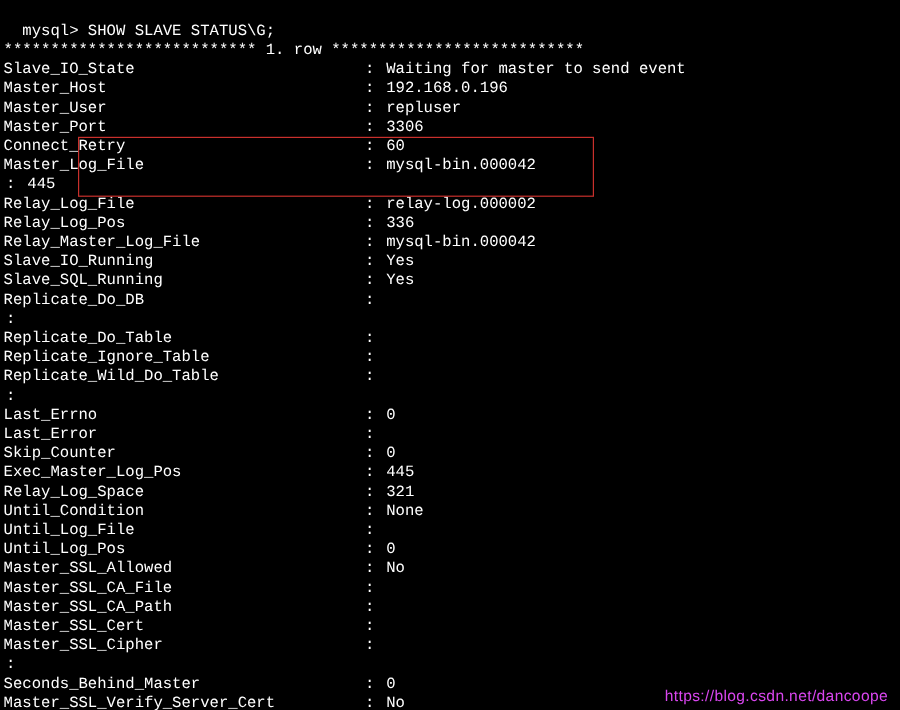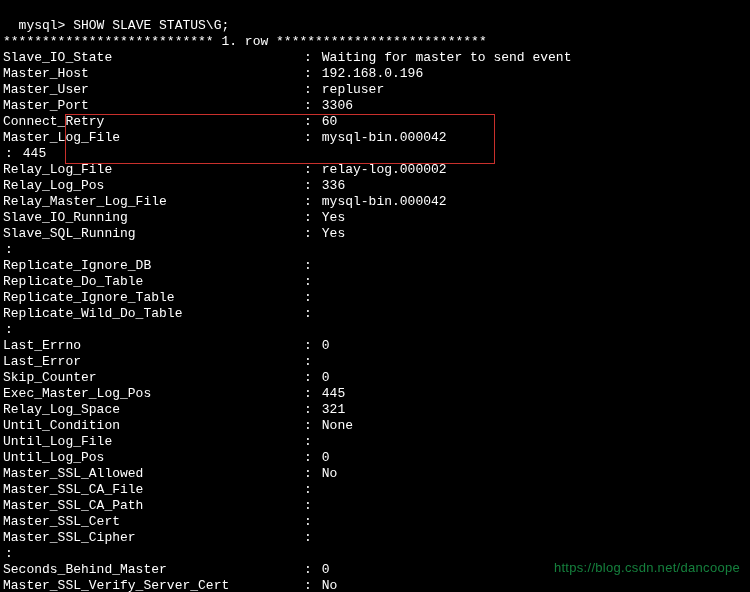--- a/index.html
+++ b/index.html
@@ -46,22 +46,22 @@
       border: 1px solid #c9302c;
       left: 65px;
       top: 114px;
       width: 430px;
       height: 50px;
       pointer-events: none;
     }
     .watermark {
       position: absolute;
       right: 10px;
-      bottom: 16px;
-      color: #15803d;
+      bottom: 4px;
+      color: #d946ef;
       font-family: Arial, sans-serif;
       font-size: 13px;
       letter-spacing: 0.3px;
     }
   </style>
 </head>
 <body>
 
 <div class="command-line">
   <span>mysql&gt; </span><span>SHOW SLAVE STATUS\G;</span>
@@ -74,22 +74,22 @@
     <div class="field-row"><span class="field-label">Master_User</span><span class="field-sep">:</span><span class="field-value"> repluser</span></div>
     <div class="field-row"><span class="field-label">Master_Port</span><span class="field-sep">:</span><span class="field-value"> 3306</span></div>
     <div class="field-row"><span class="field-label">Connect_Retry</span><span class="field-sep">:</span><span class="field-value"> 60</span></div>
     <div class="field-row"><span class="field-label">Master_Log_File</span><span class="field-sep">:</span><span class="field-value"> mysql-bin.000042</span></div>
     <div class="field-row"><span class="field-sep">:</span><span class="field-value"> 445</span></div>
     <div class="field-row"><span class="field-label">Relay_Log_File</span><span class="field-sep">:</span><span class="field-value"> relay-log.000002</span></div>
     <div class="field-row"><span class="field-label">Relay_Log_Pos</span><span class="field-sep">:</span><span class="field-value"> 336</span></div>
     <div class="field-row"><span class="field-label">Relay_Master_Log_File</span><span class="field-sep">:</span><span class="field-value"> mysql-bin.000042</span></div>
     <div class="field-row"><span class="field-label">Slave_IO_Running</span><span class="field-sep">:</span><span class="field-value"> Yes</span></div>
     <div class="field-row"><span class="field-label">Slave_SQL_Running</span><span class="field-sep">:</span><span class="field-value"> Yes</span></div>
+    <div class="field-row"><span class="field-label">Replicate_Do_DB</span><span class="field-sep">:</span><span class="field-value"> </span></div>
     <div class="field-row"><span class="field-sep">:</span><span class="field-value"> </span></div>
-    <div class="field-row"><span class="field-label">Replicate_Ignore_DB</span><span class="field-sep">:</span><span class="field-value"> </span></div>
     <div class="field-row"><span class="field-label">Replicate_Do_Table</span><span class="field-sep">:</span><span class="field-value"> </span></div>
     <div class="field-row"><span class="field-label">Replicate_Ignore_Table</span><span class="field-sep">:</span><span class="field-value"> </span></div>
     <div class="field-row"><span class="field-label">Replicate_Wild_Do_Table</span><span class="field-sep">:</span><span class="field-value"> </span></div>
     <div class="field-row"><span class="field-sep">:</span><span class="field-value"> </span></div>
     <div class="field-row"><span class="field-label">Last_Errno</span><span class="field-sep">:</span><span class="field-value"> 0</span></div>
     <div class="field-row"><span class="field-label">Last_Error</span><span class="field-sep">:</span><span class="field-value"> </span></div>
     <div class="field-row"><span class="field-label">Skip_Counter</span><span class="field-sep">:</span><span class="field-value"> 0</span></div>
     <div class="field-row"><span class="field-label">Exec_Master_Log_Pos</span><span class="field-sep">:</span><span class="field-value"> 445</span></div>
     <div class="field-row"><span class="field-label">Relay_Log_Space</span><span class="field-sep">:</span><span class="field-value"> 321</span></div>
     <div class="field-row"><span class="field-label">Until_Condition</span><span class="field-sep">:</span><span class="field-value"> None</span></div>

